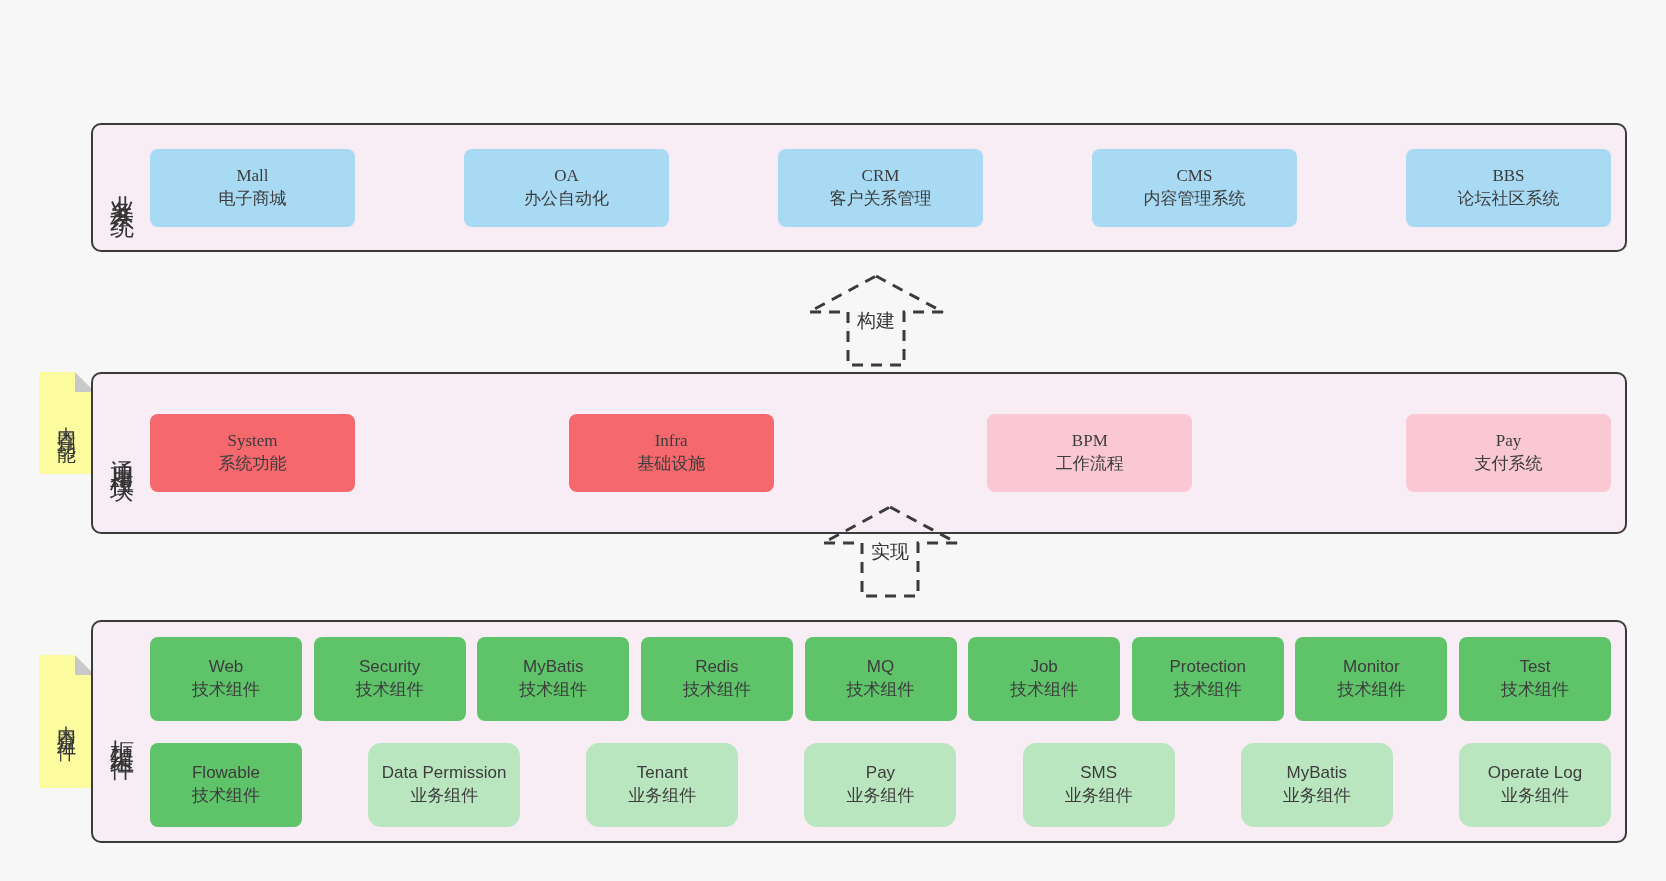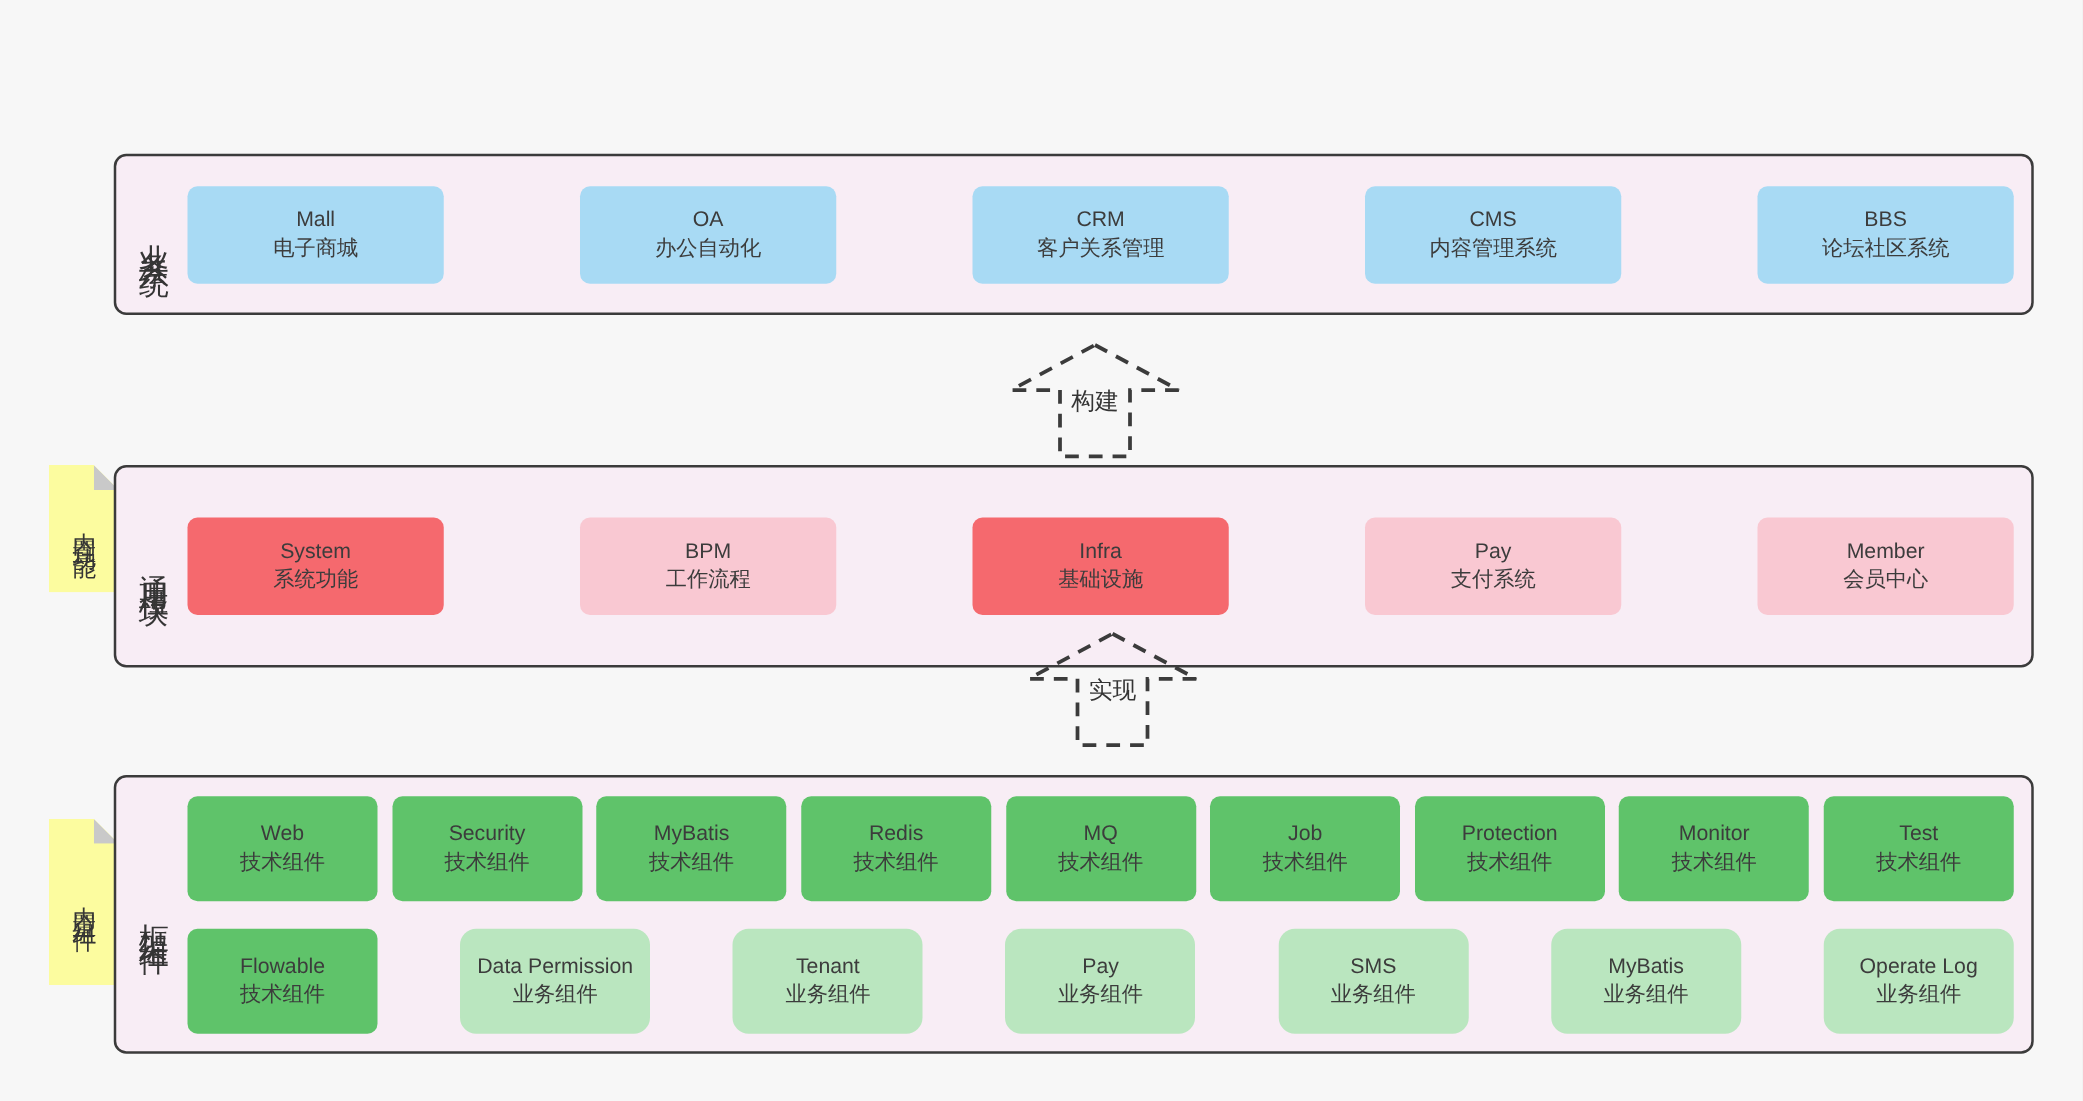--- a/index.html
+++ b/index.html
@@ -25,21 +25,21 @@
 
   .layer-title{
     position:absolute;left:17px;top:50%;transform:translateY(-50%);
     writing-mode:vertical-rl;text-orientation:upright;
     font-size:24px;line-height:1;letter-spacing:6px;color:#353535;white-space:nowrap;
   }
 
   
   .boxes{
     position:absolute;left:57px;right:14px;top:0;bottom:0;
-    display:flex;align-items:center;justify-content:space-between;
+    display:flex;align-items:center;justify-content:space-between;font-family:Liberation Serif, serif;
   }
   .boxes .box{width:205px;height:78px;}
   .grid{
     position:absolute;left:57px;right:14px;top:15px;bottom:14px;
     display:flex;flex-wrap:wrap;justify-content:space-between;align-content:space-between;
   }
   .grid .box{width:152px;height:84px;}
 
   .box{
     border-radius:8px;display:flex;flex-direction:column;
@@ -134,35 +134,31 @@
     <span class="arrow-label">构建</span>
   </div>
 
   <section class="layer" id="layer-modules">
     <div class="layer-title">通用模块</div>
     <div class="boxes">
       <div class="box v-red">
         <div>System</div>
         <div>系统功能</div>
       </div>
+      <div class="box v-red">
+        <div>Infra</div>
+        <div>基础设施</div>
+      </div>
       <div class="box v-pink">
         <div>BPM</div>
         <div>工作流程</div>
       </div>
-      <div class="box v-red">
-        <div>Infra</div>
-        <div>基础设施</div>
-      </div>
       <div class="box v-pink">
         <div>Pay</div>
         <div>支付系统</div>
-      </div>
-      <div class="box v-pink">
-        <div>Member</div>
-        <div>会员中心</div>
       </div>
     </div>
   </section>
 
   <div class="arrow" id="arrow-implement">
     <svg viewBox="0 0 140 95">
       <polygon points="70,3 137,39 98,39 98,92 42,92 42,39 3,39"></polygon>
     </svg>
     <span class="arrow-label">实现</span>
   </div>

